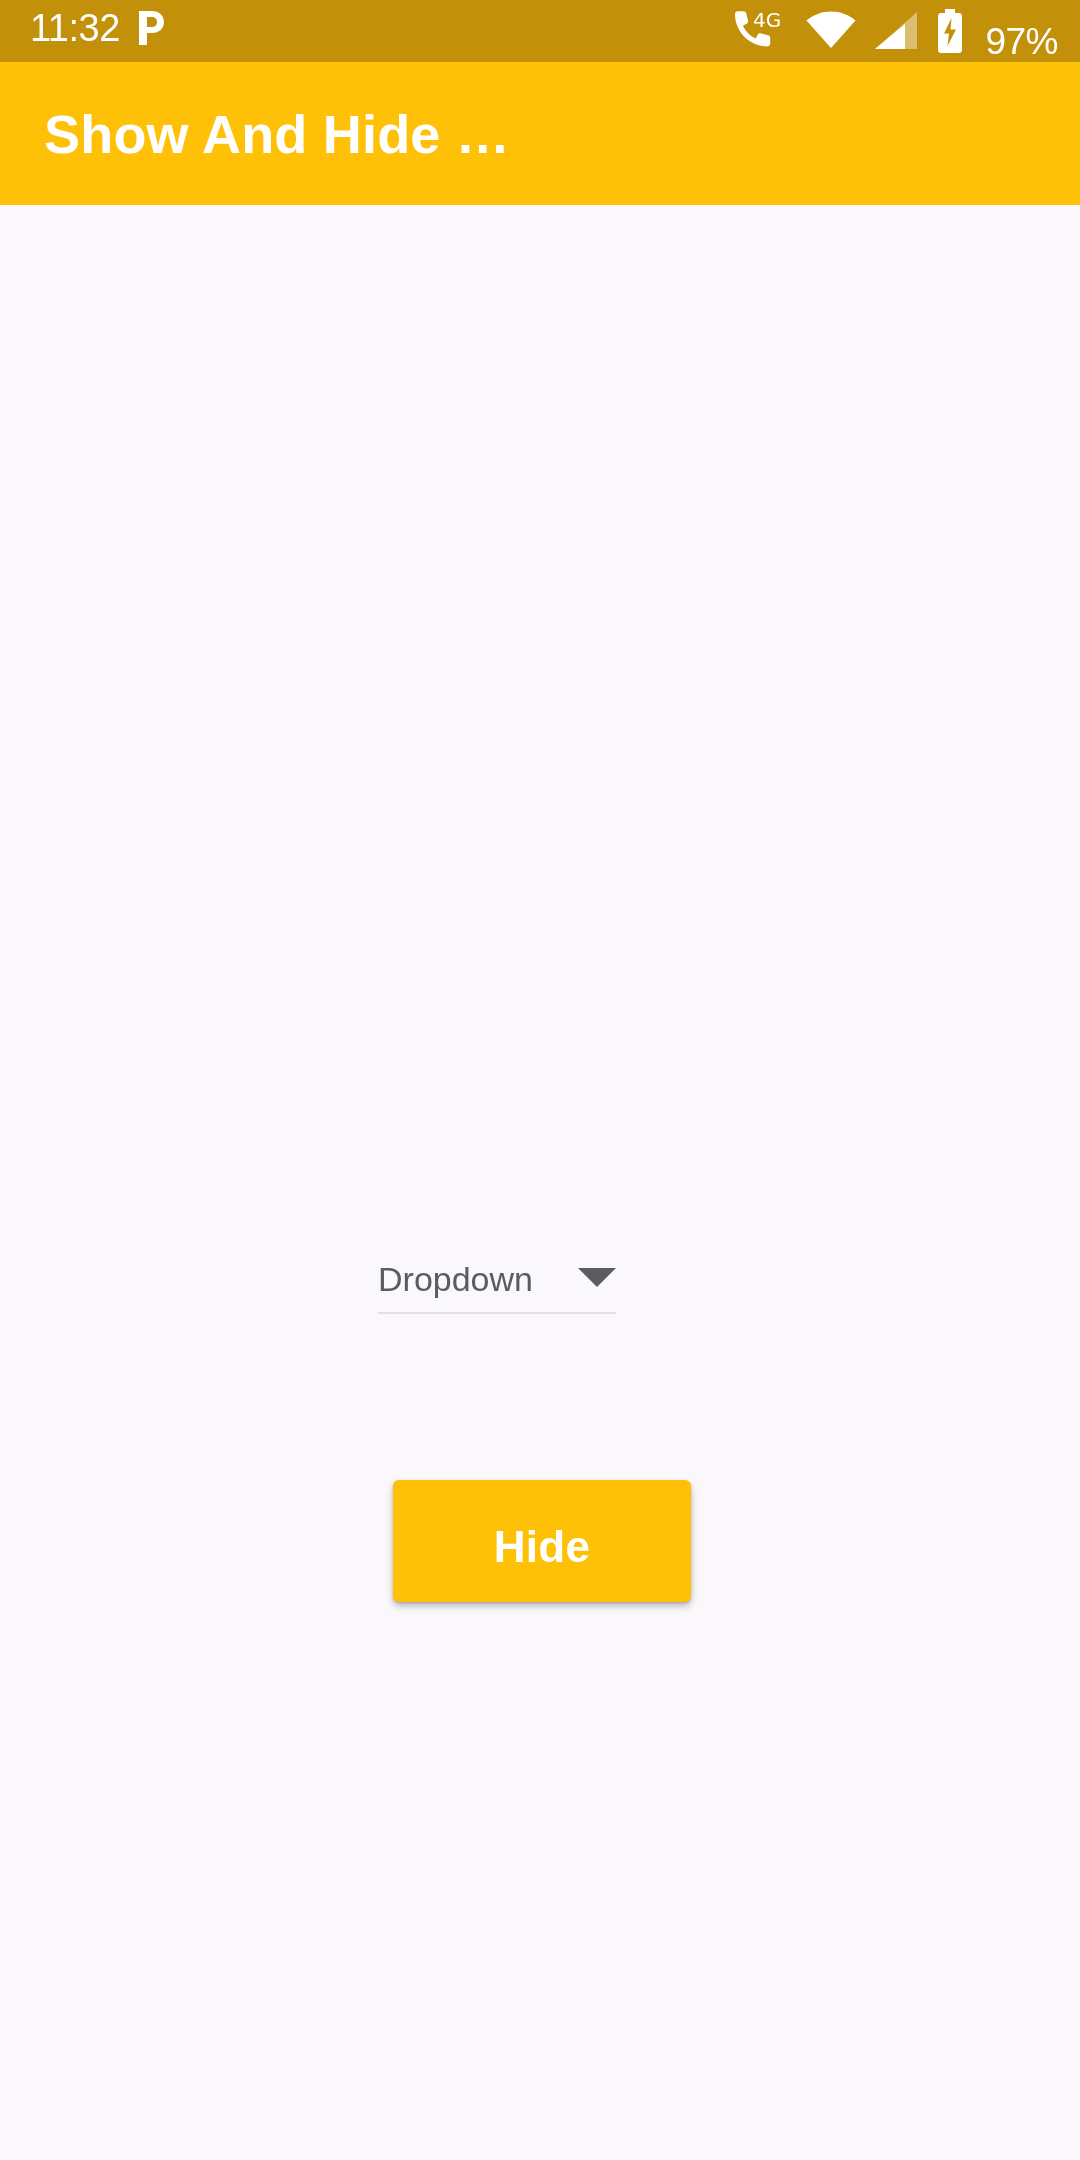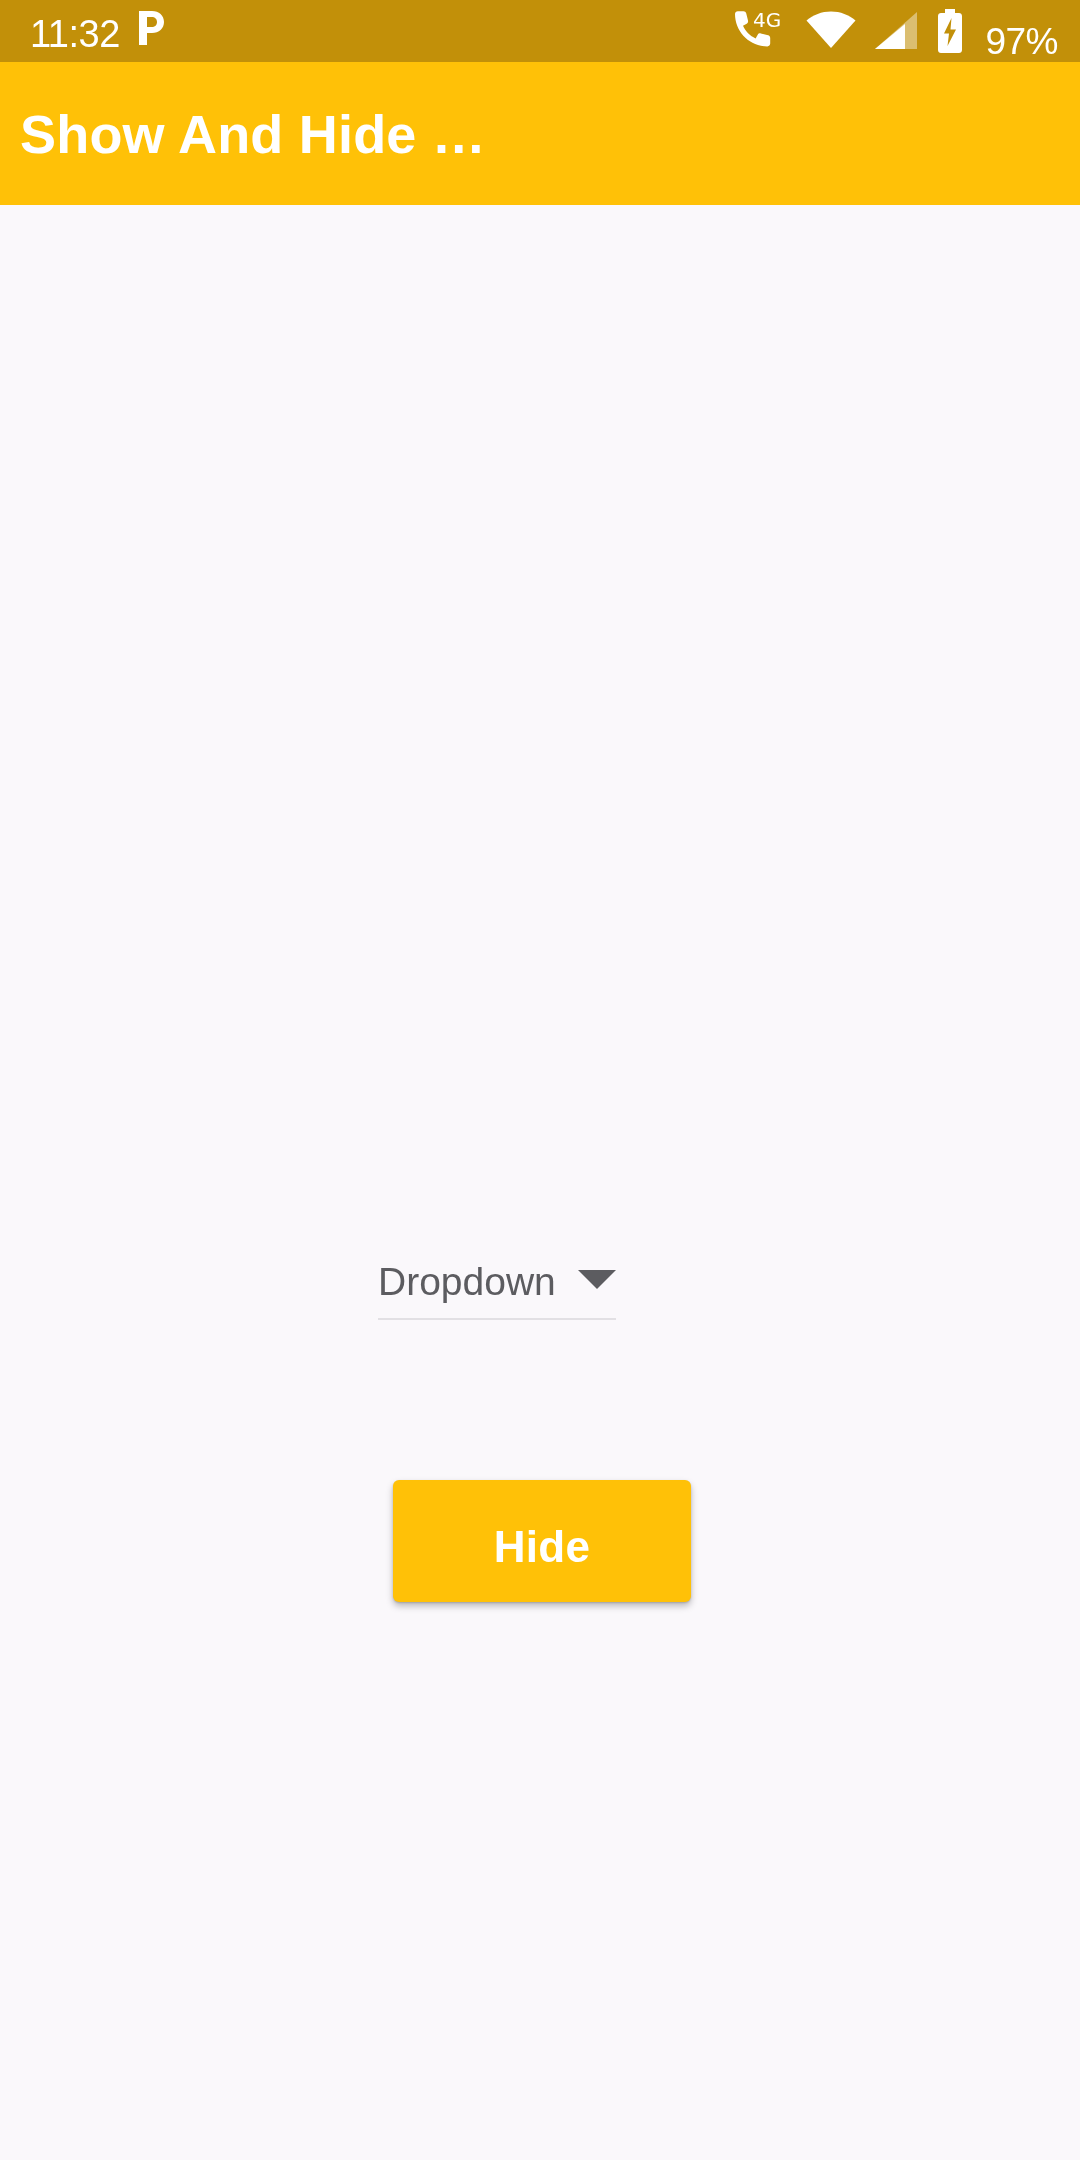--- a/index.html
+++ b/index.html
@@ -31,21 +31,21 @@
     background: #c29009;
     display: flex;
     align-items: center;
     justify-content: space-between;
     padding: 0 22px 0 30px;
     box-sizing: border-box;
     color: #ffffff;
   }
   .status-left {
     display: flex;
-    align-items: flex-end;
+    align-items: flex-start;
     gap: 15px;
   }
   .status-clock {
     font-size: 38px;
     font-weight: 400;
     letter-spacing: -0.5px;
     line-height: 1;
     color: #ffffff;
   }
   .notif-p {
@@ -71,21 +71,21 @@
     margin-top: 20px;
   }
 
   
   .app-bar {
     flex: 0 0 143px;
     height: 143px;
     background: #ffc107;
     display: flex;
     align-items: center;
-    padding-left: 20px;
+    padding-left: 44px;
     box-sizing: border-box;
   }
   .app-bar-title {
     color: #ffffff;
     font-size: 54px;
     font-weight: 700;
     line-height: 1;
     letter-spacing: 0.2px;
     white-space: nowrap;
     overflow: hidden;
@@ -107,21 +107,21 @@
     top: 1055px;
     width: 238px;
     padding-bottom: 14px;
     border-bottom: 2px solid #e2e0e4;
     display: flex;
     align-items: center;
     justify-content: space-between;
     box-sizing: border-box;
   }
   .spinner-label {
-    font-size: 39px;
+    font-size: 34px;
     color: #5c5c60;
     font-weight: 400;
     line-height: 1.12;
     white-space: nowrap;
   }
   .spinner-arrow {
     width: 0;
     height: 0;
     border-left: 19px solid transparent;
     border-right: 19px solid transparent;

